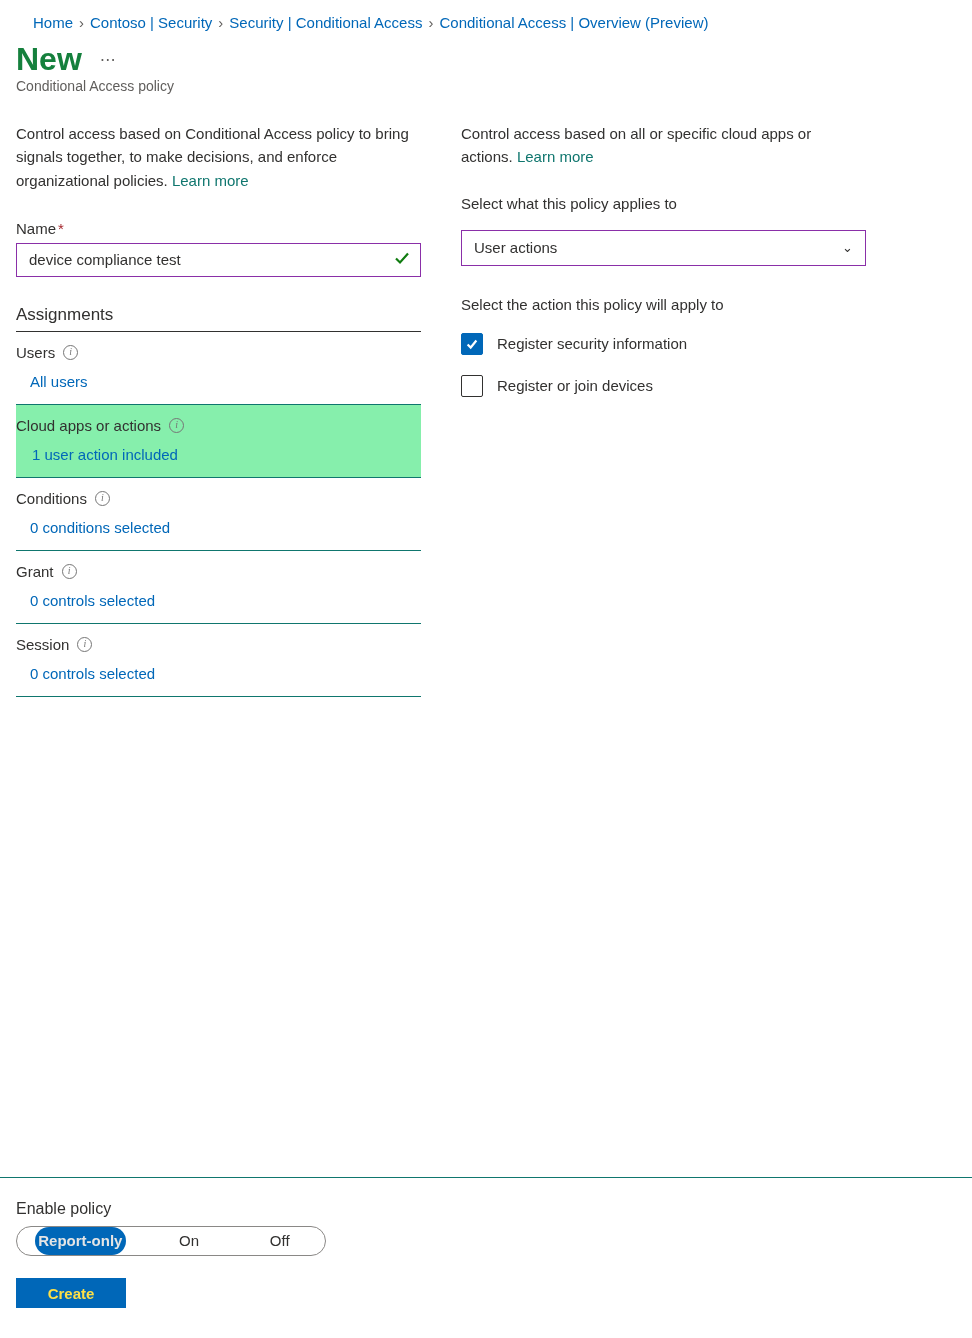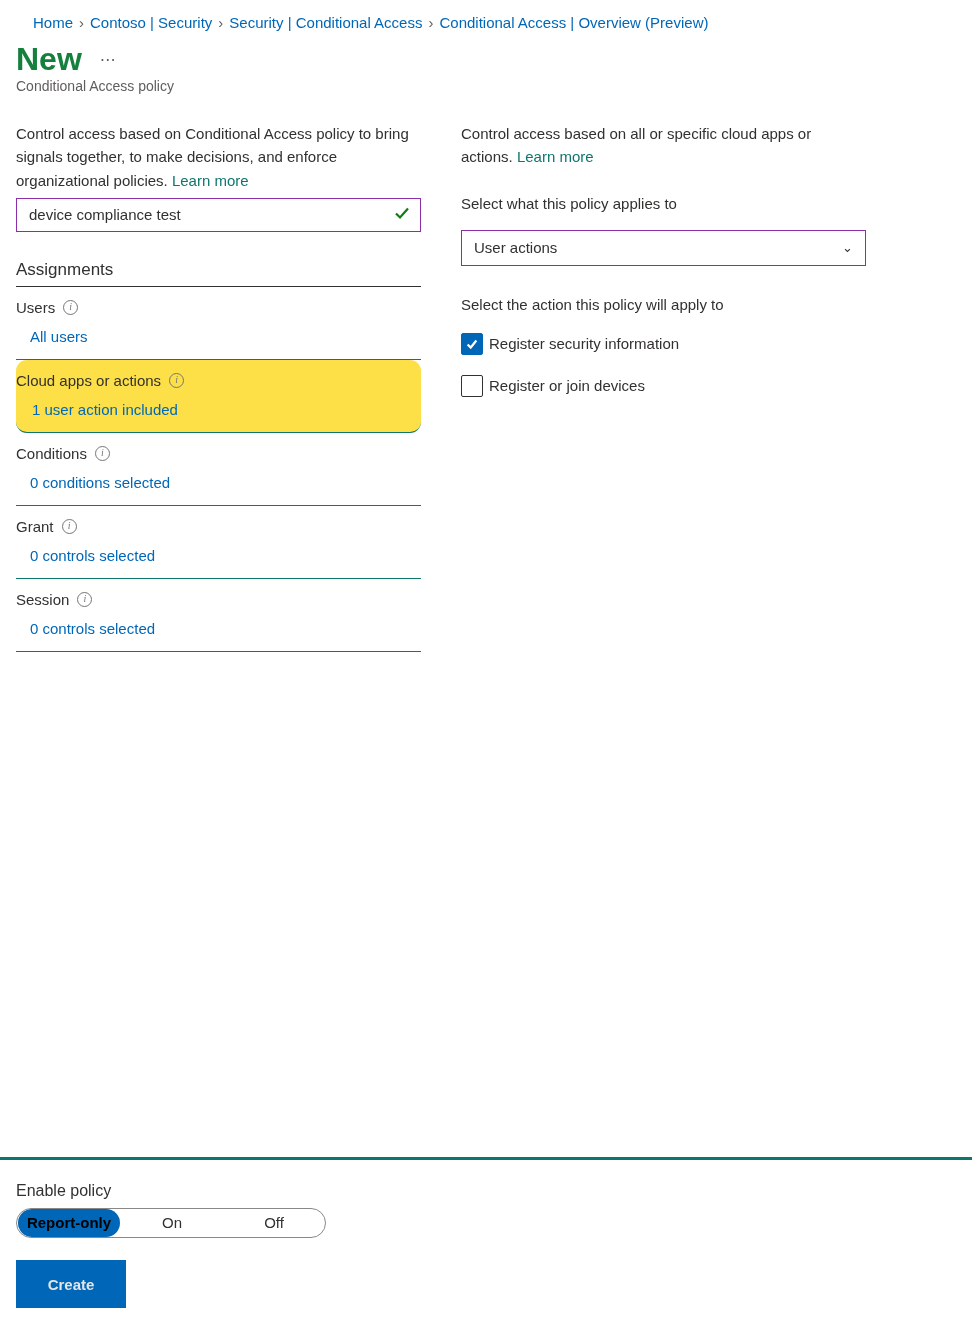--- a/index.html
+++ b/index.html
@@ -40,64 +40,64 @@
   .text-input input {
     border:none; outline:none; flex:1; font-size:15px; color:#323130;
     font-family:Liberation Sans, sans-serif;
   }
   .check-green { color:#107c10; }
   .section-header {
     font-size:17px; color:#323130; margin-top:28px;
     border-bottom:1px solid #323130; padding-bottom:6px;
   }
   .assign-item { border-bottom:1px solid #0f766e; padding:12px 0 14px 0; }
-  .assign-item.selected { background:#fde047; padding-left:0; padding-right:0;border-radius:11px; }
+  .assign-item.selected { background:#86efac; padding-left:0; padding-right:0; }
   .assign-item.selected > * { padding-left:16px; }
   .assign-label { font-size:15px; color:#323130; display:flex; align-items:center; gap:8px; }
   .assign-value { color:#0067b8; font-size:15px; margin-top:12px; padding-left:14px; cursor:pointer; }
   .info-icon {
     display:inline-flex; align-items:center; justify-content:center;
     width:15px; height:15px; border:1px solid #767676; border-radius:50%;
     font-size:10px; color:#767676; font-style:italic; font-family:Georgia,serif;
     line-height:1;
   }
   .rpanel-desc { font-size:15px; line-height:1.55; }
   .rpanel-label { font-size:15px; margin-top:26px; }
   .select-box {
     border:1px solid #8a2fa8; height:36px; margin-top:18px;
     display:flex; align-items:center; justify-content:space-between;
     padding:0 12px; font-size:15px; cursor:pointer; width:100%;
   }
   .chev { font-size:13px; color:#323130; }
-  .check-row { display:flex; align-items:center; gap:6px; margin-top:20px; font-size:15px; }
+  .check-row { display:flex; align-items:center; gap:14px; margin-top:20px; font-size:15px; }
   .checkbox {
     width:22px; height:22px; border:1px solid #323130; border-radius:2px;
     display:flex; align-items:center; justify-content:center; cursor:pointer;
     flex-shrink:0;
   }
   .checkbox.checked { background:#0067b8; border-color:#0067b8; color:#fff; }
   .footer {
-    border-top:3px solid #0f766e; padding:22px 16px 30px 16px; margin-top:auto;
+    border-top:1px solid #0f766e; padding:22px 16px 30px 16px; margin-top:auto;
   }
   .footer-label { font-size:16px; }
   .pill-group {
     display:flex; border:1px solid #8a8886; border-radius:16px;
     width:310px; height:30px; margin-top:8px; overflow:hidden; align-items:center;
   }
   .pill {
     flex:1; text-align:center; font-size:15px; line-height:28px; cursor:pointer;
     color:#323130;
   }
   .pill.active {
-    background:#0067b8; color:#000000; border-radius:14px; font-weight:600;
-    margin:1px;
+    background:#0067b8; color:#e5e5e5; border-radius:14px; font-weight:600;
+    margin:18px;
   }
   .create-btn {
-    margin-top:22px; background:#0067b8; color:#e5e5e5; font-weight:600;
-    border:none; height:48px; width:110px; font-size:15px; cursor:pointer;
+    margin-top:22px; background:#0067b8; color:#fde047; font-weight:600;
+    border:none; height:30px; width:110px; font-size:15px; cursor:pointer;
   }
   svg.check { width:14px; height:14px; stroke:#fff; stroke-width:2.5; fill:none; }
   svg.check-g { width:16px; height:16px; stroke:#107c10; stroke-width:2.2; fill:none; }
 </style>
 </head>
 <body>
 
 <div class="page">
 
   <nav class="breadcrumb">
@@ -118,20 +118,23 @@
 
   <div class="content">
 
     <div class="col">
 
       <div class="desc">
         <span>Control access based on Conditional Access policy to bring signals together, to make decisions, and enforce organizational policies. </span>
         <span class="link">Learn more</span>
       </div>
 
+      <div class="field-label">
+        <span>Name</span><span class="req">*</span>
+      </div>
       <div class="text-input">
         <input type="text" value="device compliance test" style="">
         <span class="check-green">
           <svg class="check-g" viewBox="0 0 16 16">
               <polyline points="2,8.5 6,12.5 14,3.5"></polyline>
             </svg>
         </span>
       </div>
 
       <div class="section-header">Assignments</div>

